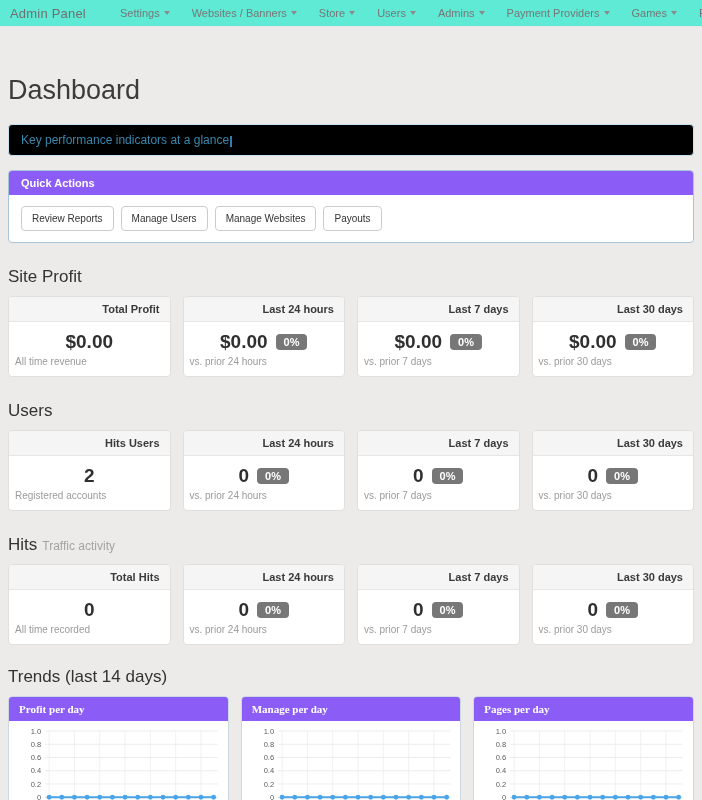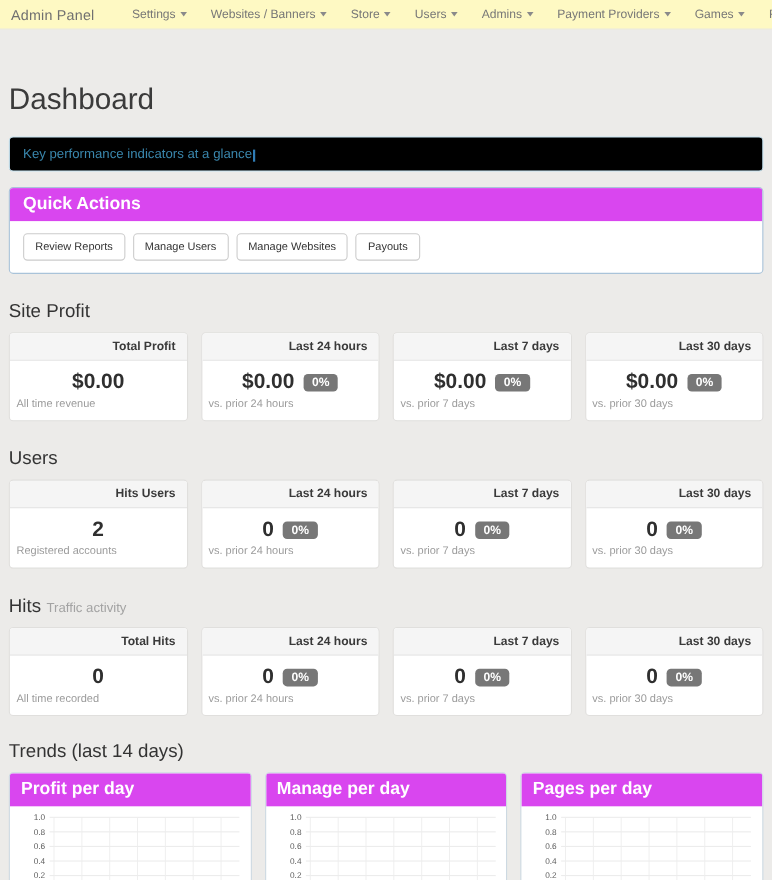--- a/index.html
+++ b/index.html
@@ -7,21 +7,21 @@
   body {
     font-family: "Liberation Sans", "DejaVu Sans", sans-serif;
     background: #ecebe9;
     color: #333;
     min-height: 800px;
     position: relative;
   }
   
   .navbar {
     height: 27px;
-    background: #fef9c3;
+    background: #5eead4;
     border-bottom: 1px solid #e7e7e7;
     display: flex;
     align-items: center;
     padding: 0 10px;
   }
   .brand {
     font-size: 13px;
     color: #707070;
     letter-spacing: .2px;
     margin-right: 34px;
@@ -78,23 +78,23 @@
   }
   
   .panel {
     margin-top: 14px;
     background: #fff;
     border: 1px solid #a9c3d9;
     border-radius: 4px;
     overflow: hidden;
   }
   .panel-heading {
-    background: #d946ef;
+    background: #8b5cf6;
     color: #fff;
-    font-size: 16px;
+    font-size: 11px;
     font-weight: bold;
     padding: 6px 12px;
   }
   .panel-body { padding: 11px 12px; }
   .btn {
     font-family: inherit;
     font-size: 10px;
     color: #333;
     background: #fff;
     border: 1px solid #ccc;
@@ -174,21 +174,21 @@
     grid-template-columns: repeat(3, 1fr);
     gap: 12px;
   }
   .chart-panel {
     background: #fff;
     border: 1px solid #cdd9e2;
     border-radius: 4px;
     overflow: hidden;
     margin-top: 0;
   }
-  .chart-panel .panel-heading { padding: 6px 10px; }
+  .chart-panel .panel-heading { padding: 6px 10px; font-family: Liberation Serif, serif; }
   .chart-body { padding: 4px 4px 2px 4px; }
   .chart-body svg { display: block; width: 100%; height: auto; }
 </style>
 </head>
 <body>
 
 <nav class="navbar">
   <a class="brand">Admin Panel</a>
   <div class="nav-items" id="nav-items">
       <a class="nav-link">

